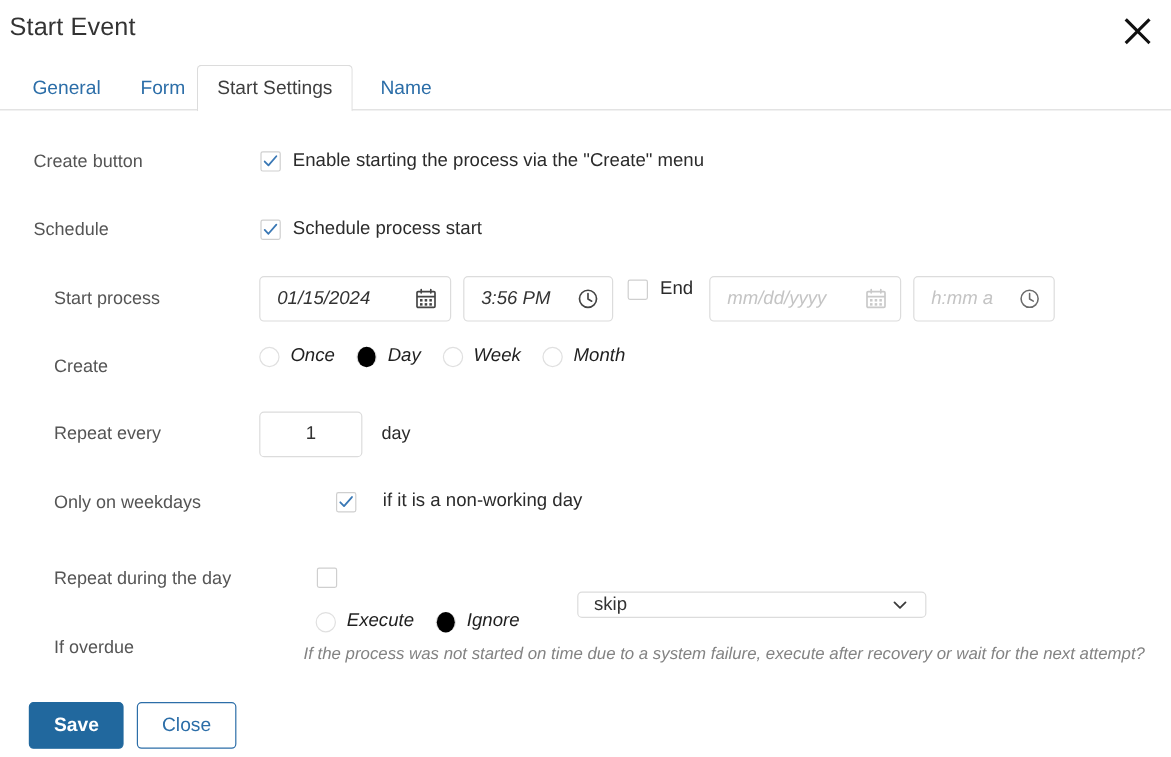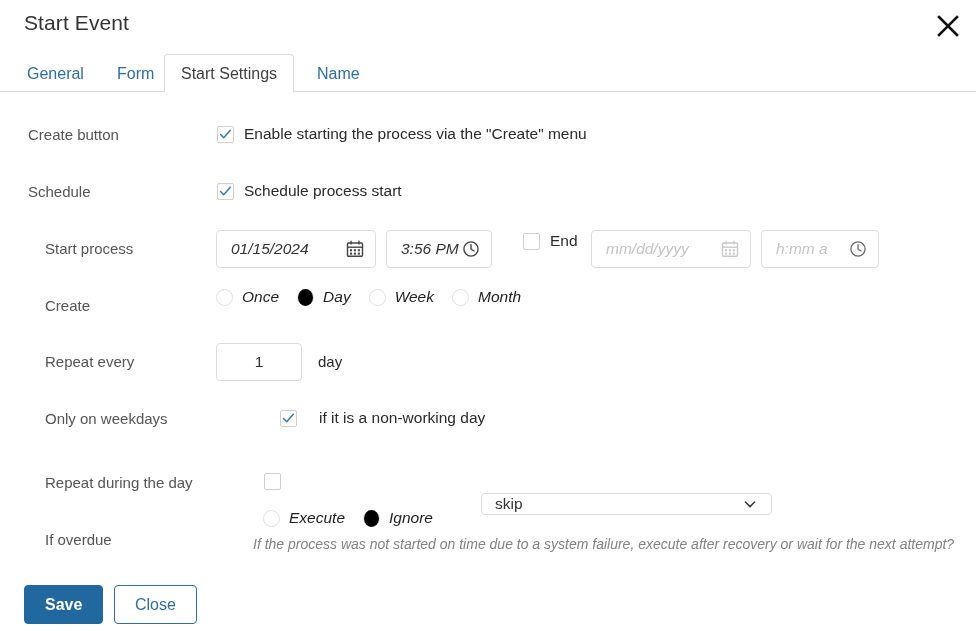--- a/index.html
+++ b/index.html
@@ -13,21 +13,21 @@
   .dialog {
     position: relative;
     width: 976px; height: 631px;
     background: #fff;
     overflow: hidden;
   }
 
   
   .dlg-title {
     position: absolute;
-    left: 24px; top: 11px;
+    left: 8px; top: 11px;
     font-size: 21px;
     color: #333333;
     letter-spacing: 0.1px;
   }
   .close-btn {
     position: absolute;
     right: 12px; top: 10px;
     width: 32px; height: 32px;
     display: flex; align-items: center; justify-content: center;
     cursor: pointer;
@@ -257,21 +257,21 @@
             <rect x="4" y="9.2" width="2.1" height="2.1" fill="#444"></rect>
             <rect x="7.9" y="9.2" width="2.1" height="2.1" fill="#444"></rect>
             <rect x="11.8" y="9.2" width="2.1" height="2.1" fill="#444"></rect>
             <rect x="4" y="12.6" width="2.1" height="2.1" fill="#444"></rect>
             <rect x="7.9" y="12.6" width="2.1" height="2.1" fill="#444"></rect>
             <rect x="11.8" y="12.6" width="2.1" height="2.1" fill="#444"></rect>
           </svg>
         </span>
       </div>
 
-      <div class="field" style="left:386px; top:138px; width:106px; padding:0 11px 0 14px;">
+      <div class="field" style="left:386px; top:138px; width:125px; padding:0 11px 0 14px;">
         <span class="val">3:56 PM</span>
         <span class="ico">
           <svg width="18" height="18" viewBox="0 0 18 18" aria-hidden="true">
             <circle cx="9" cy="9" r="7.1" stroke="#444" stroke-width="1.4" fill="none"></circle>
             <path d="M9 4.6 V9.2 L12.1 11" stroke="#444" stroke-width="1.4" fill="none" stroke-linecap="round" stroke-linejoin="round"></path>
           </svg>
         </span>
       </div>
 
       <div class="cb-wrap" style="left:523px; top:140px;">

